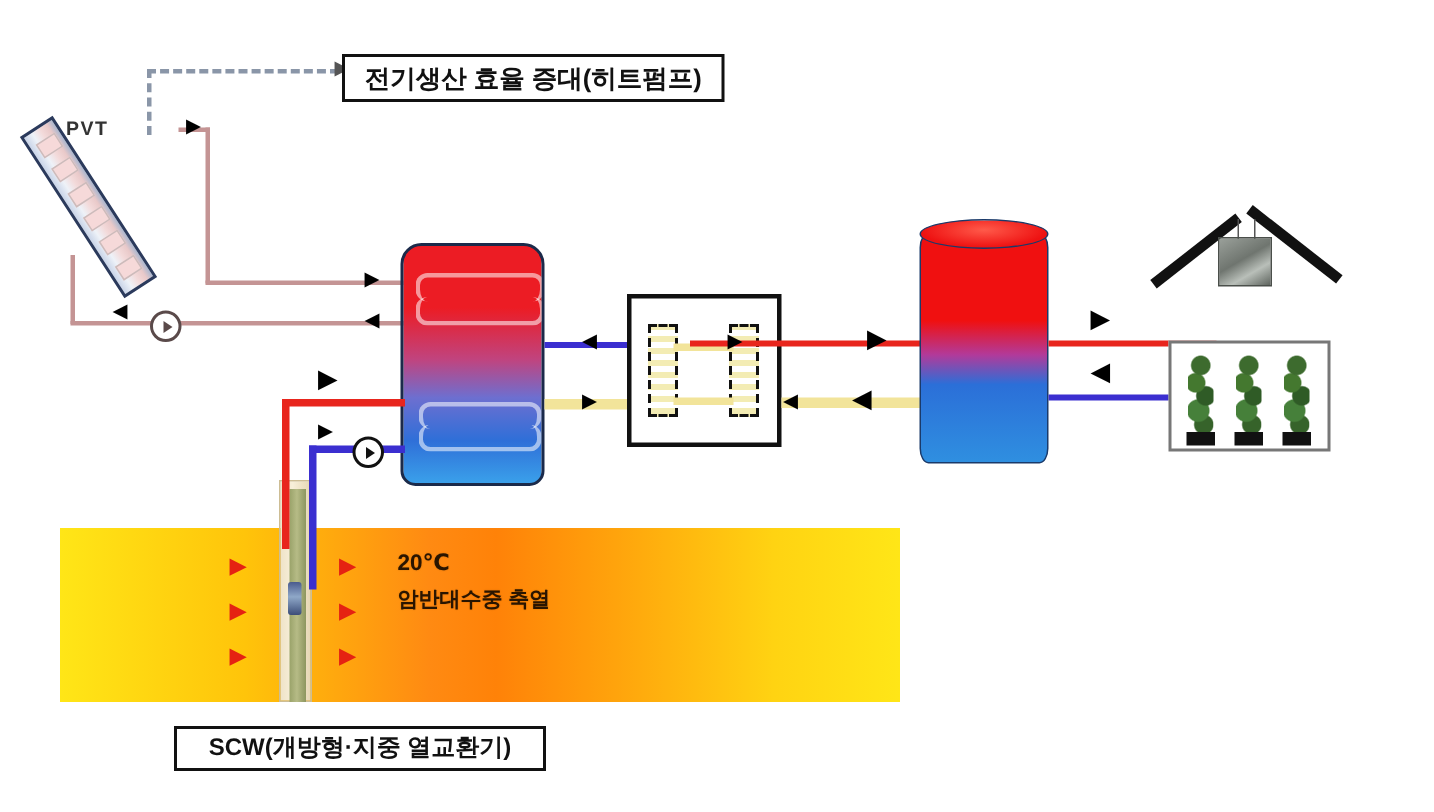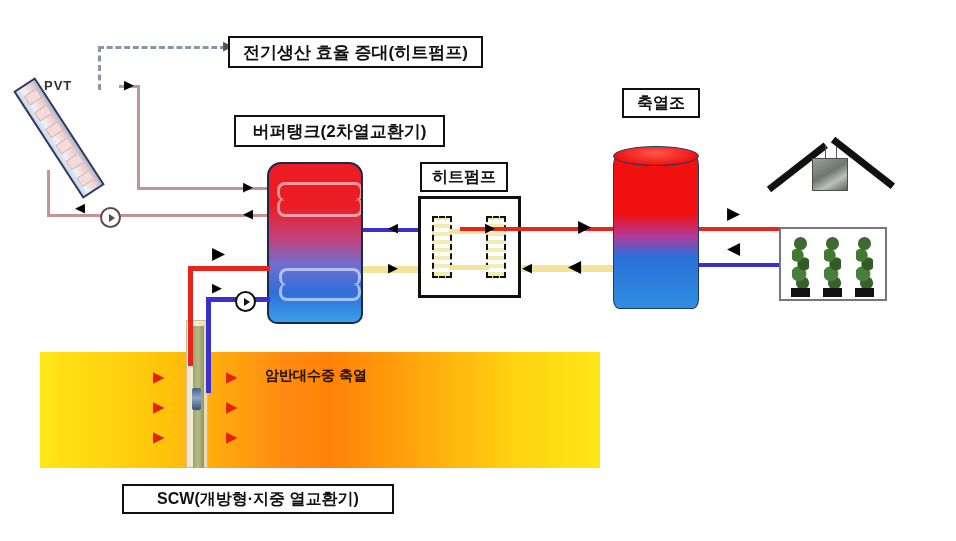--- a/index.html
+++ b/index.html
@@ -119,28 +119,25 @@
 
 <div id="stage">
 
   <div id="elecV"></div>
   <div id="elec"></div>
   <div class="arr sm gry" style="left:223px;top:39px;">▶</div>
 
   <div class="lbl" style="left:228px;top:36px;width:255px;height:32px;font-size:17px;">전기생산 효율 증대(히트펌프)</div>
 
 
-  <div class="lbl" style="left:234px;top:115px;width:211px;height:32px;font-size:17px;">버퍼탱크(2차열교환기)</div>
-
-  <div class="lbl" style="left:420px;top:162px;width:88px;height:30px;font-size:16px;">히트펌프</div>
-
-  <div class="lbl" style="left:622px;top:88px;width:78px;height:30px;font-size:16px;">축열조</div>
-
-
-  <div class="lbl" style="left:122px;top:484px;width:272px;height:30px;font-size:16px;">SCW(개방형·지중 열교환기)</div>
+
+
+
+
+  <div class="lbl" style="left:116px;top:484px;width:248px;height:30px;font-size:16px;">SCW(개방형·지중 열교환기)</div>
 
   <div style="position:absolute;left:44px;top:78px;font-size:13px;font-weight:bold;color:#333;letter-spacing:1px;">PVT</div>
 
   <div id="pvt">
     <div class="cell"></div>
     <div class="cell"></div>
     <div class="cell"></div>
     <div class="cell"></div>
     <div class="cell"></div>
     <div class="cell"></div>
@@ -210,20 +207,21 @@
 
   <div id="ground"></div>
   <div class="gArr" style="left:153px;top:370px;">▶</div>
   <div class="gArr" style="left:153px;top:400px;">▶</div>
   <div class="gArr" style="left:153px;top:430px;">▶</div>
   <div class="gArr" style="left:226px;top:370px;">▶</div>
   <div class="gArr" style="left:226px;top:400px;">▶</div>
   <div class="gArr" style="left:226px;top:430px;">▶</div>
 
   <div id="gtext">
+    <div style="font-size:15px;">20℃</div>
     <div style="font-size:14px;">암반대수중 축열</div>
   </div>
 
   <div id="wellCase"></div>
   <div id="wellCore"></div>
   <div id="subPump"></div>
 
   <div class="pipe v red" style="left:188px;top:266px;height:100px;width:5px;"></div>
   <div class="pipe h red" style="left:188px;top:266px;width:82px;height:5px;"></div>
   <div class="arr" style="left:212px;top:245px;">▶</div>

